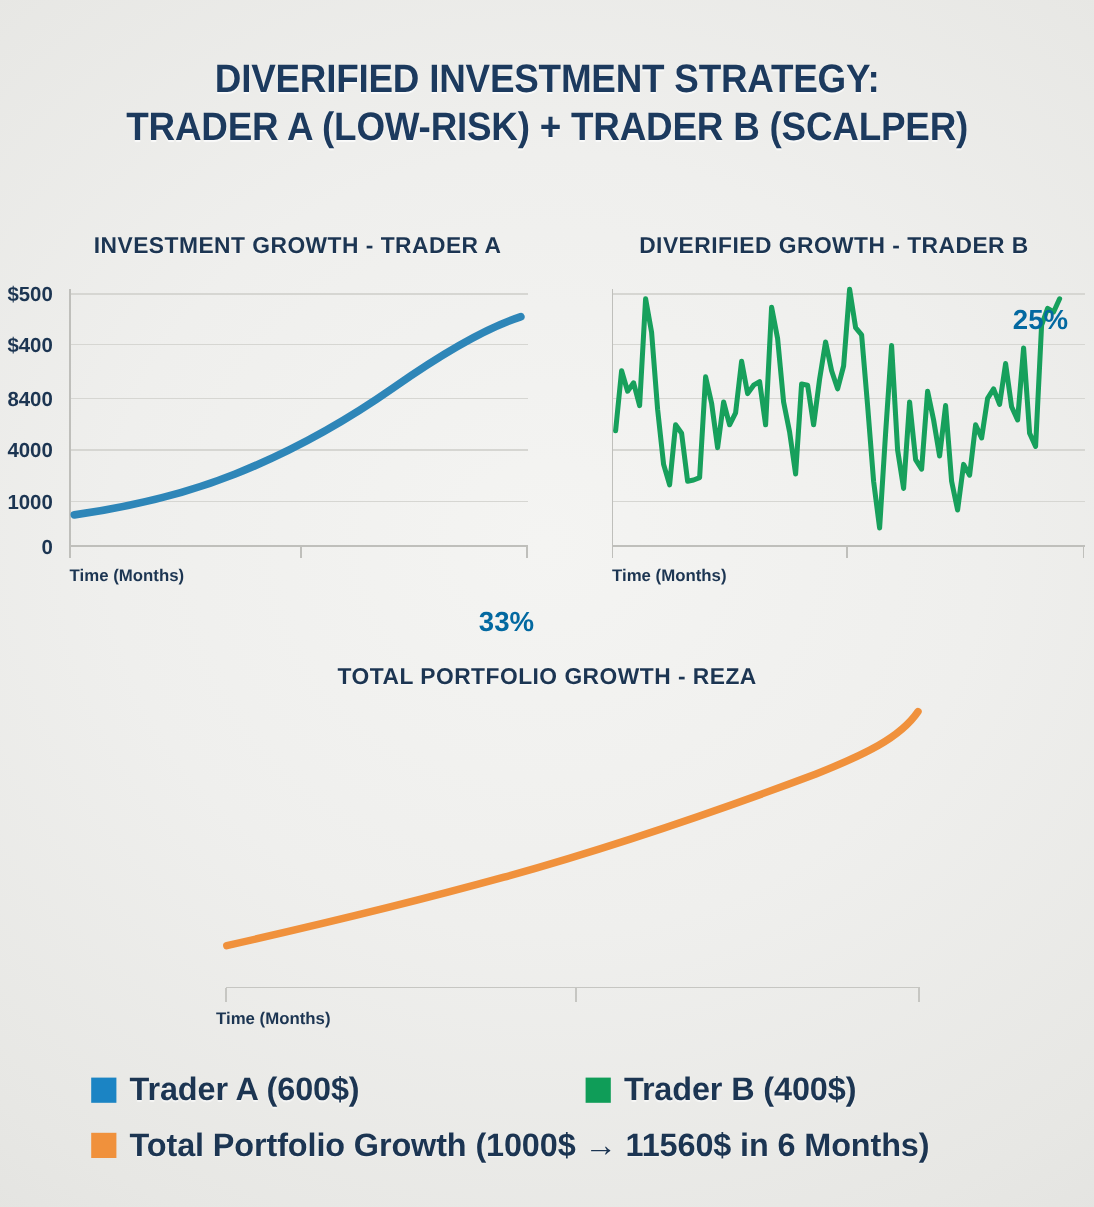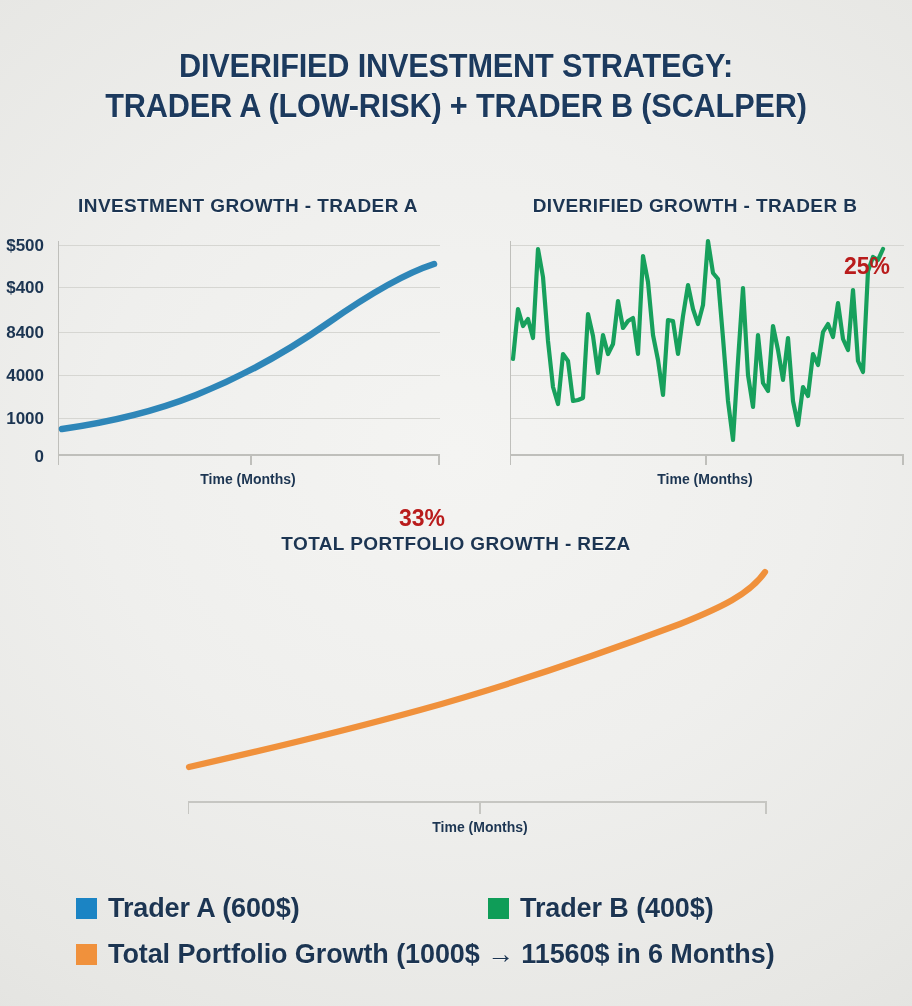--- a/index.html
+++ b/index.html
@@ -44,21 +44,20 @@
     font-family: "Liberation Sans Narrow", "Liberation Sans", sans-serif;
     font-weight: bold;
     font-size: 19px;
     letter-spacing: 0.4px;
     color: #1C3552;
     white-space: nowrap;
     text-shadow: 0 1px 1px rgba(255,255,255,0.7);
   }
   .axis-label {
     position: absolute;
-    text-align: center;
     font-family: "Liberation Sans Narrow", "Liberation Sans", sans-serif;
     font-weight: bold;
     font-size: 14px;
     color: #1C3552;
     white-space: nowrap;
   }
   .ytick {
     position: absolute;
     right: 0;
     text-align: right;
@@ -67,21 +66,21 @@
     font-size: 17px;
     color: #1C3552;
     white-space: nowrap;
     line-height: 1;
   }
   .pct-annot {
     position: absolute;
     font-family: "Liberation Sans Narrow", "Liberation Sans", sans-serif;
     font-weight: bold;
     font-size: 23px;
-    color: #b91c1c;
+    color: #0369a1;
     white-space: nowrap;
   }
   .plotsvg { position: absolute; display: block; }
 
   
   #legend {
     position: absolute;
     left: 76px;
     top: 893px;
     width: 800px;
@@ -197,21 +196,21 @@
         305,119 310,130 315,97 320,89 325,102 330,68 335,104 340,115 345,55 350,126
         355,137 360,36 365,22 370,25 375,14
       "></polyline>
   </svg>
 
   <div class="pct-annot" style="left:392px; top:58px;">25%</div>
 
   <div class="axis-label" style="left:58px; top:276px; width:390px;">Time (Months)</div>
 </div>
 
-<div class="panel" style="left:0px; top:520px; width:805px; height:320px;">
+<div class="panel" style="left:0px; top:541px; width:805px; height:320px;">
 
   <div class="panel-title" style="left:0px; top:13px; width:912px;">TOTAL PORTFOLIO GROWTH - REZA</div>
 
   <svg class="plotsvg" style="left:180px; top:40px;" width="600" height="300" viewBox="0 0 600 300">
 
     <g stroke="#C6C6C2" stroke-width="1.4" shape-rendering="crispEdges">
       <line x1="8" y1="242" x2="587" y2="242"></line>
       <line x1="8.5" y1="242" x2="8.5" y2="254"></line>
       <line x1="300" y1="242" x2="300" y2="254"></line>
       <line x1="586" y1="242" x2="586" y2="254"></line>

